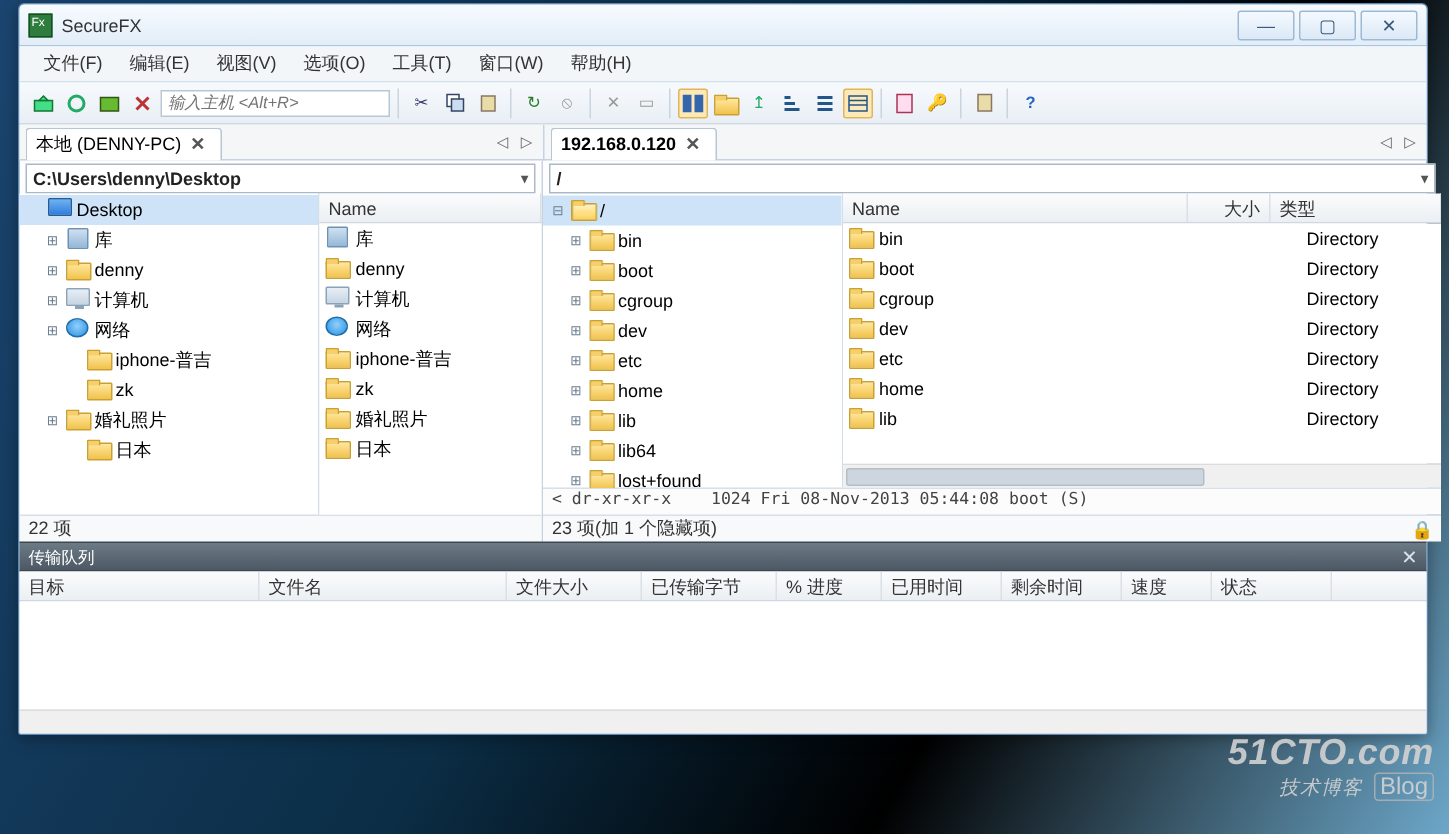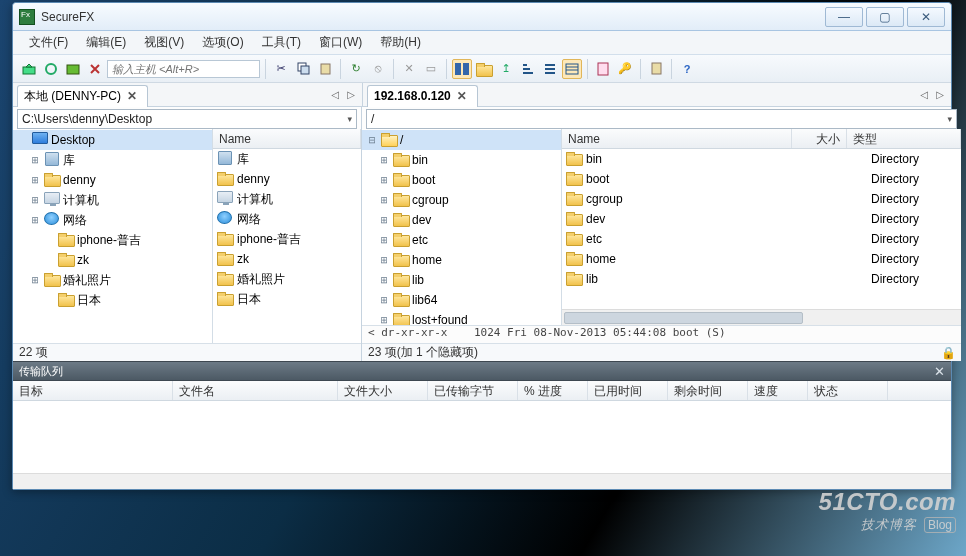--- a/index.html
+++ b/index.html
@@ -88,21 +88,21 @@
   .tab-arrows{position:absolute;right:4px;top:4px;display:flex;gap:2px;}
 
   
   .main-split {
     flex:1; display:flex; min-height:0;
   }
   .pane { display:flex;flex-direction:column;min-height:0; }
   .pane.local { flex:0 0 349px; border-right:1px solid #c6d3df;}
   .pane.remote{ flex:1;}
 
-  .addrbar { height:22px; display:flex; padding:2px 4px 3px; }
+  .addrbar { height:22px; display:flex; padding:2px 4px 3px;font-weight:bold; }
   .addrsel {
     flex:1; height:20px; border:1px solid #abb9c6; background:#fff;
     display:flex;align-items:center;padding:0 4px;font-size:12px;color:#222;
   }
   .addrsel .chev{margin-left:auto;font-size:9px;color:#555;}
 
   
   .inner-split{flex:1;display:flex;min-height:0;}
   .tree-col{flex:0 0 200px;border-right:1px solid #d3dde6;display:flex;flex-direction:column;min-height:0;}
   .list-col{flex:1;display:flex;flex-direction:column;min-height:0;}
@@ -162,21 +162,21 @@
   .net-icon{display:inline-block;width:15px;height:13px;background:radial-gradient(circle at 50% 40%,#8fd0ff,#2d8fdb);border:1px solid #1d6fac;border-radius:50%;}
 
   
   .watermark{
     position:absolute;right:10px;bottom:22px;
     font-family:Arial;color:rgba(210,210,210,.9);
     text-align:right;pointer-events:none;font-style:italic;
   }
   .watermark .l1{font-size:24px;font-weight:bold;letter-spacing:.5px;}
   .watermark .l2{font-size:13px;letter-spacing:1px;}
-  .watermark .blog{font-size:12px;border:1px solid rgba(180,180,180,.8);border-radius:3px;padding:0 3px;margin-left:4px;font-style:normal;}
+  .watermark .blog{font-size:16px;border:1px solid rgba(180,180,180,.8);border-radius:3px;padding:0 3px;margin-left:4px;font-style:normal;}
 
 </style>
 </head>
 <body>
 
 <div class="window">
 
   <div class="titlebar">
     <span class="app-icon"></span>
     <span class="title">SecureFX</span>

